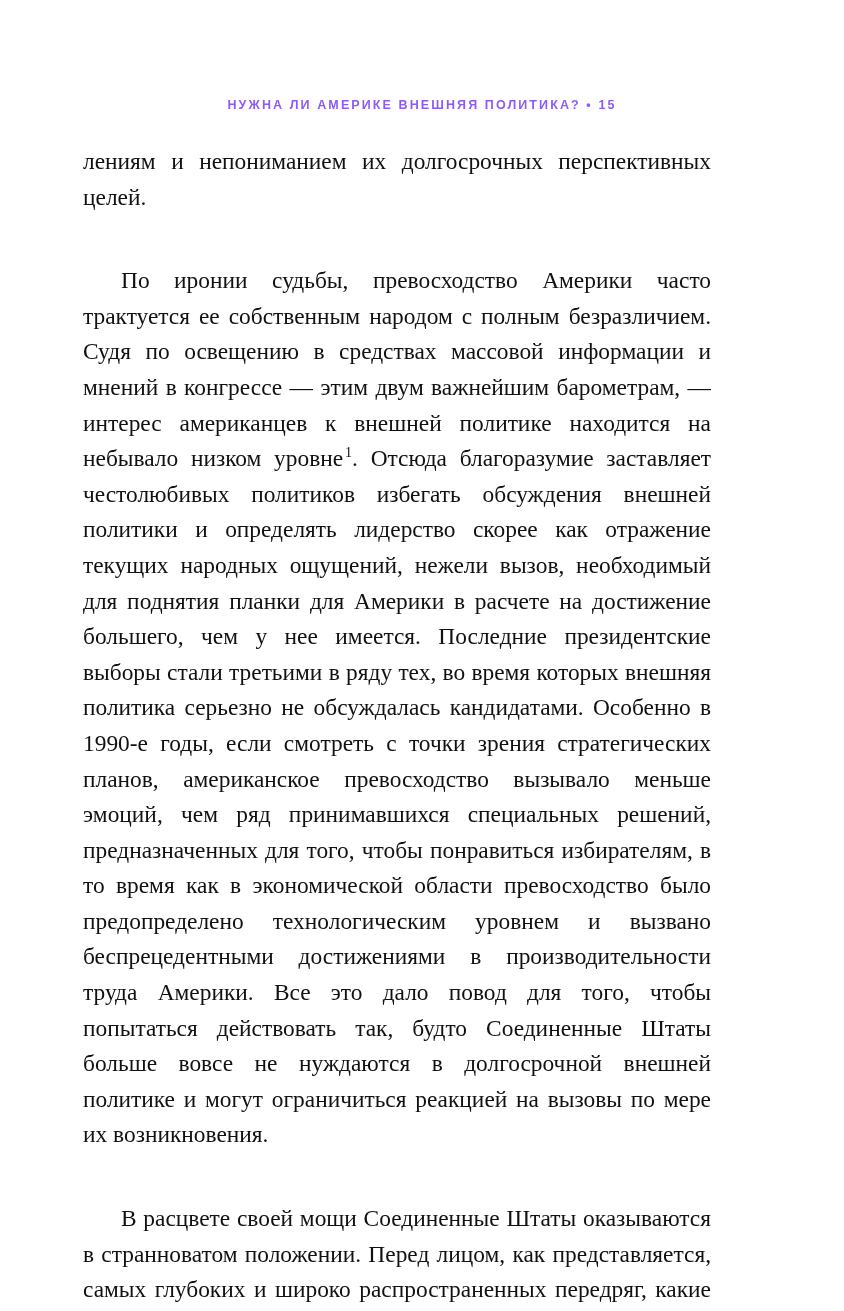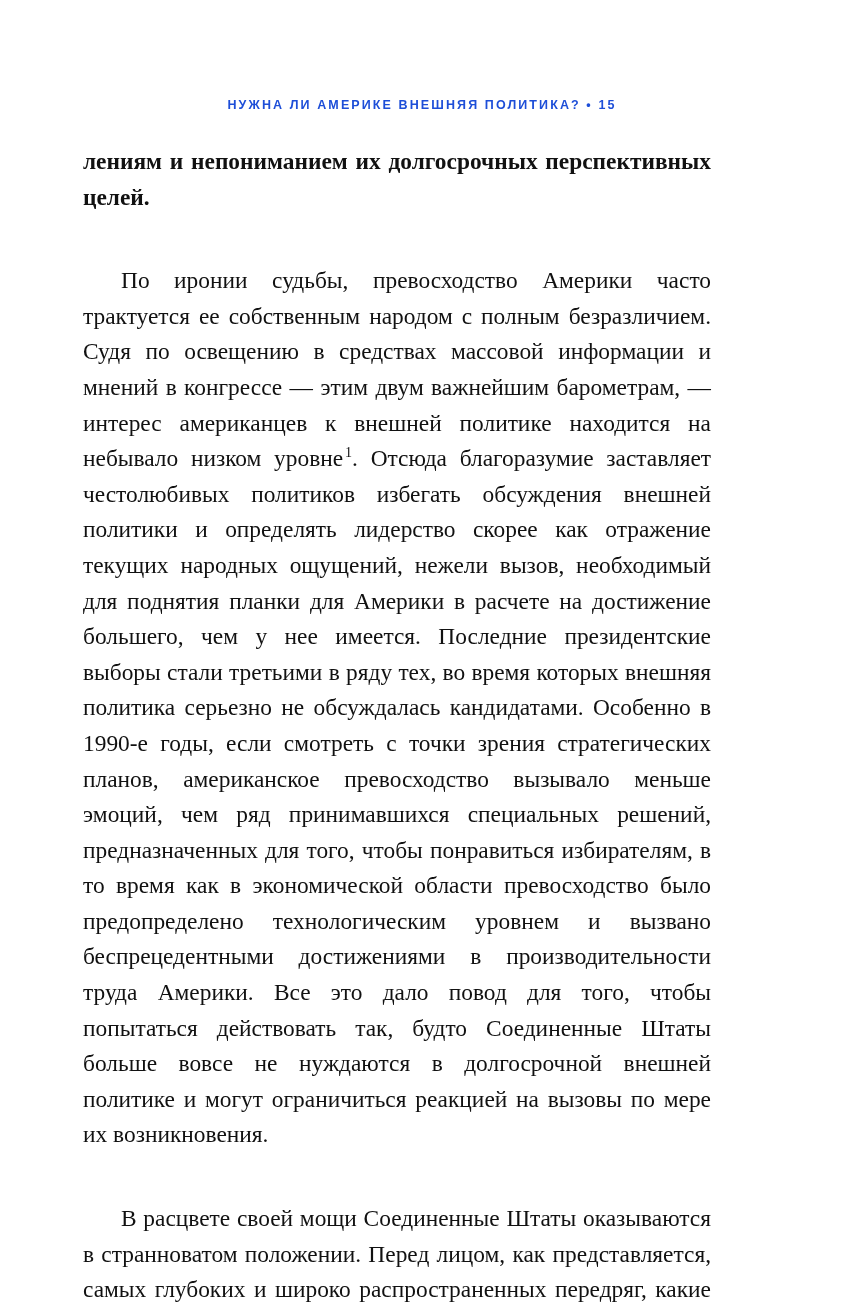--- a/index.html
+++ b/index.html
@@ -25,21 +25,21 @@
   .running-head {
     position: absolute;
     top: 98px;
     left: 0;
     width: 844px;
     text-align: center;
     font-family: "Liberation Sans", "DejaVu Sans", sans-serif;
     font-size: 12.5px;
     font-weight: bold;
     letter-spacing: 2.1px;
-    color: #1d4ed8;
+    color: #8b5cf6;
     white-space: nowrap;
   }
   .running-head .rh-sep {
     letter-spacing: 2.1px;
   }
   .body-block {
     position: absolute;
     top: 144px;
     left: 83px;
     width: 628px;
@@ -52,21 +52,20 @@
     text-justify: inter-word;
     color: #111111;
     hyphens: manual;
   }
   p.para.indent {
     text-indent: 38px;
     margin-top: 48px;
   }
   p.para.cont {
     text-indent: 0;
-    font-weight: bold;
   }
   sup.footnote-ref {
     font-size: 14px;
     vertical-align: super;
     line-height: 0;
     padding-left: 2px;
   }
   .page-number {
     display: inline;
   }

